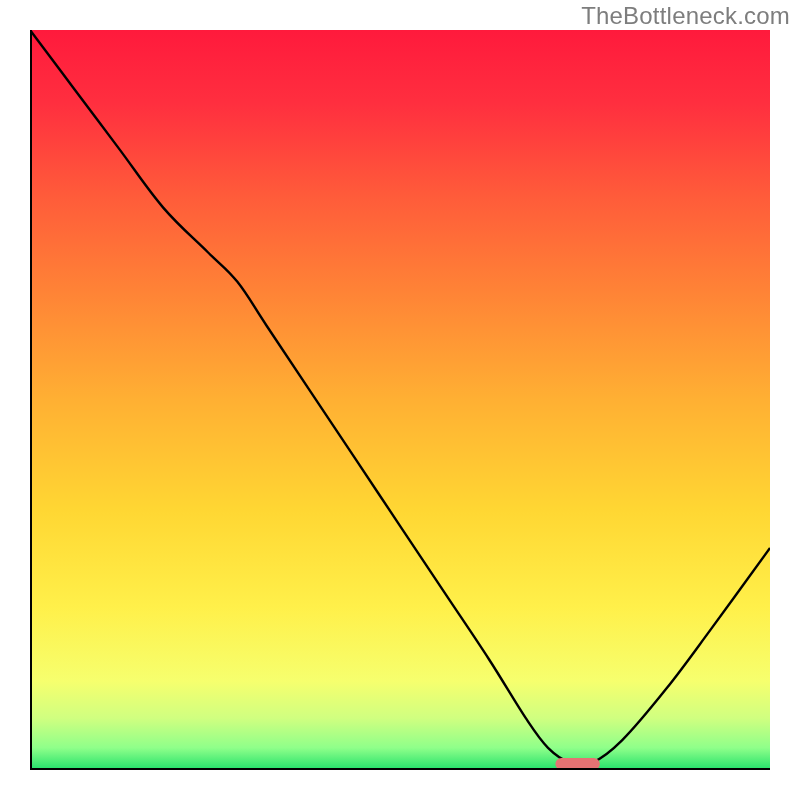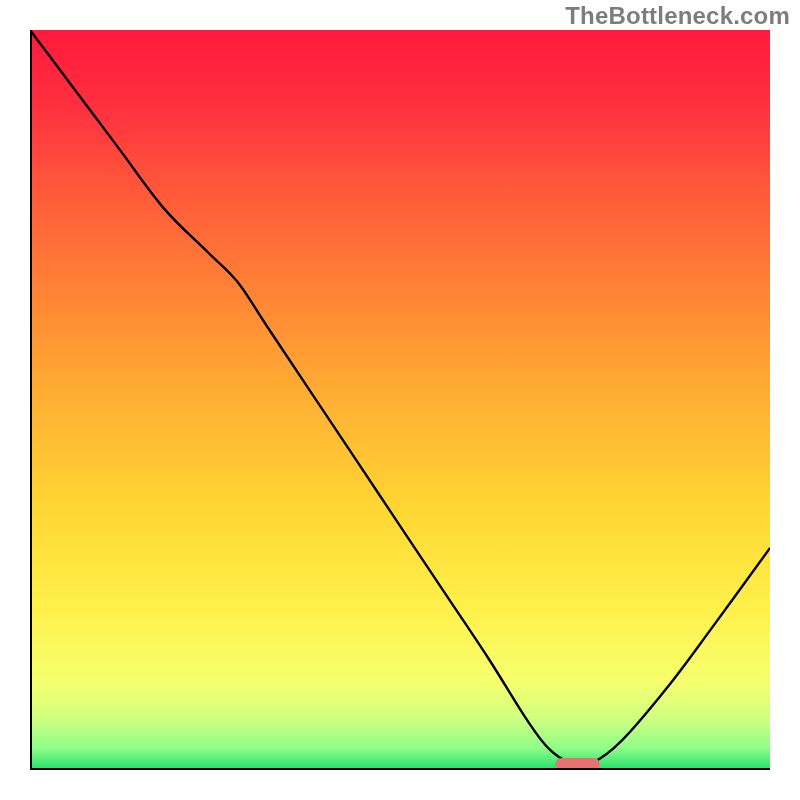--- a/index.html
+++ b/index.html
@@ -14,21 +14,21 @@
   .wrap {
     position: relative;
     width: 800px;
     height: 800px;
   }
   .watermark {
     position: absolute;
     top: 2px;
     right: 10px;
     font-size: 24px;
-    font-weight: 700;
+    font-weight: 400;
     color: #7d7d7d;
     letter-spacing: 0.2px;
     user-select: none;
   }
   .plot {
     position: absolute;
     left: 30px;
     top: 30px;
     width: 740px;
     height: 740px;

